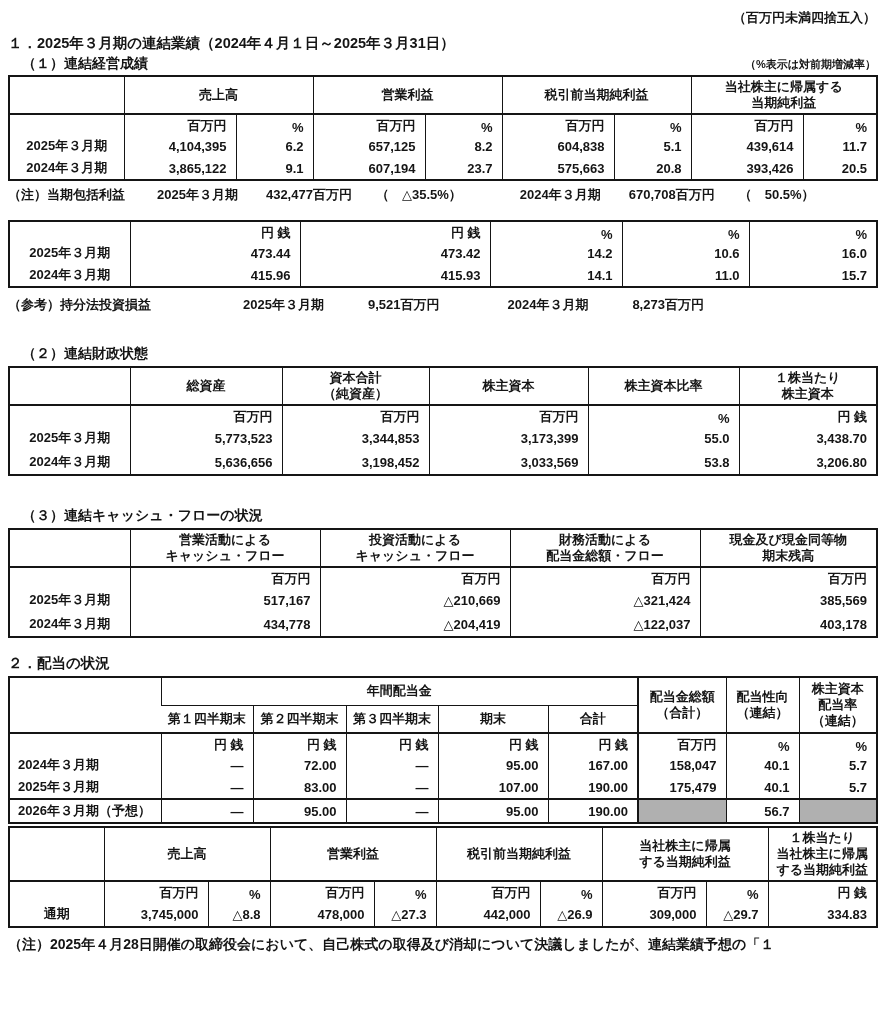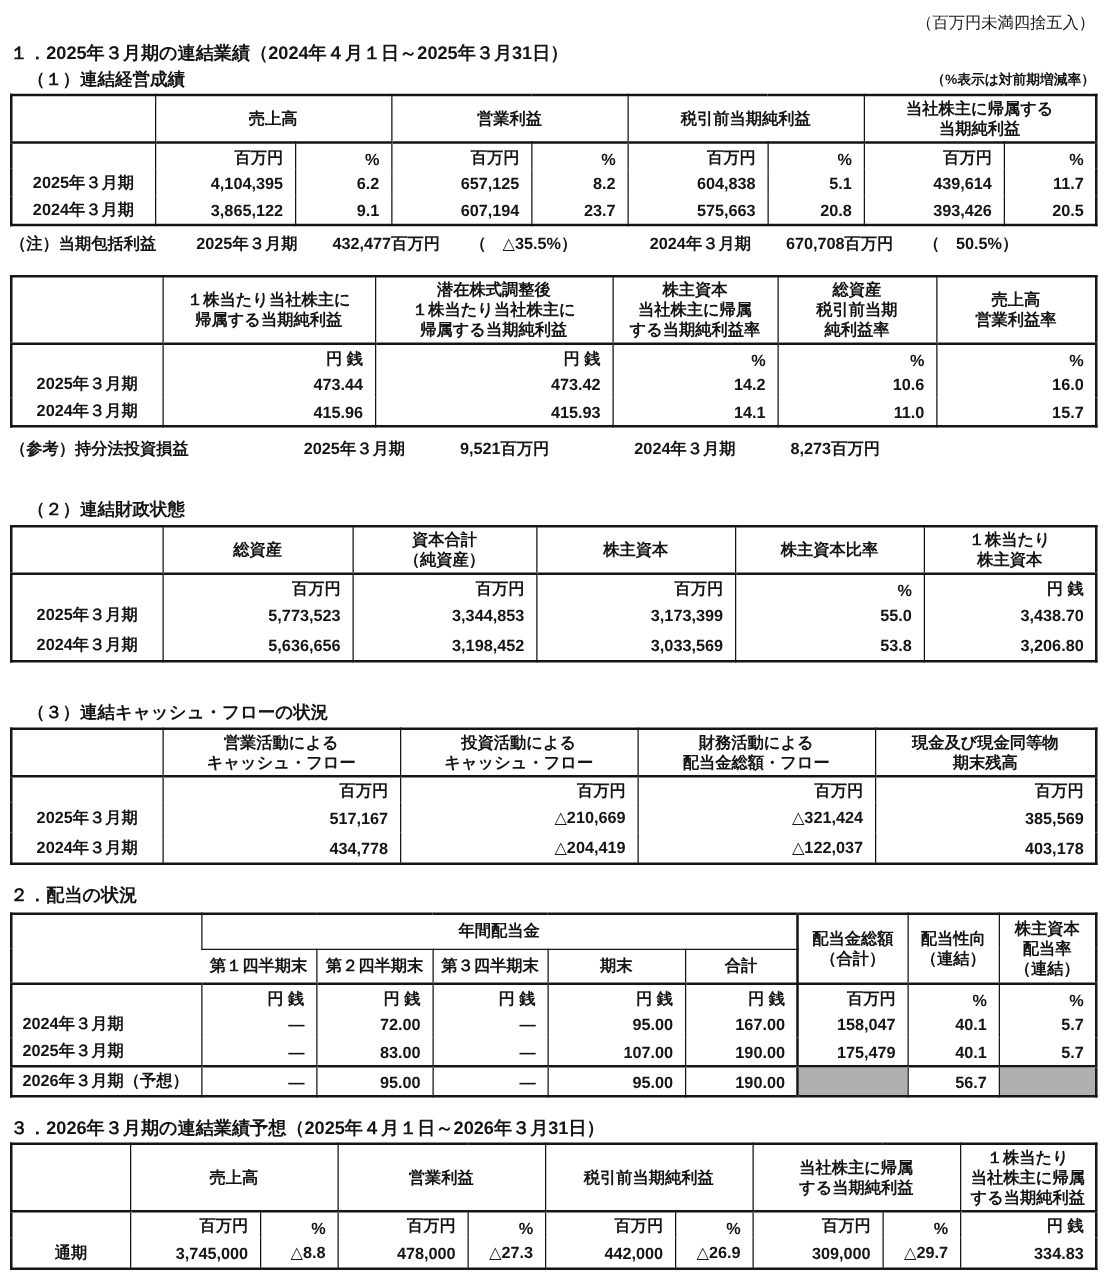--- a/index.html
+++ b/index.html
@@ -1,18 +1,18 @@
 <!DOCTYPE html>
 <html><head>
 <meta charset="utf-8">
 <style>
   html,body{margin:0;padding:0;background:#fff;}
   body{width:884px;font-family:"Liberation Sans","DejaVu Sans",sans-serif;color:#151515;}
   .page{width:884px;height:1024px;box-sizing:border-box;padding:10px 8px 0 8px;background:#fff;overflow:hidden;}
-  .right-note{text-align:right;font-size:13px;font-weight:normal;line-height:15px;}
+  .right-note{text-align:right;font-size:13px;font-weight:bold;line-height:15px;}
   .h1{font-size:14.5px;font-weight:bold;margin-top:9px;line-height:18px;}
   .subrow{display:flex;justify-content:space-between;align-items:flex-end;margin-top:3px;}
   .h2{font-size:14px;font-weight:bold;padding-left:14px;line-height:17px;}
   .pctnote{font-size:11px;font-weight:bold;line-height:15px;}
   table{border-collapse:collapse;table-layout:fixed;width:868px;border:2px solid #151515;}
   td{font-size:13px;font-weight:bold;padding:0 9px 0 2px;border-left:1px solid #151515;overflow:hidden;white-space:pre-line;vertical-align:middle;}
   td:first-child{border-left:none;}
   td.h{text-align:center;border-bottom:2px solid #151515;padding:2px 2px;line-height:16px;}
   td.u{text-align:right;height:20px;vertical-align:bottom;}
   td.n{text-align:right;height:22px;}
@@ -109,36 +109,20 @@
   <table class="m16">
     <colgroup>
         <col style="width:121px">
         <col style="width:170px">
         <col style="width:190px">
         <col style="width:132px">
         <col style="width:127px">
         <col style="width:128px">
       </colgroup>
     <tbody>
-        <tr>
-      <td class="h"></td>
-      <td class="h">１株当たり当社株主に
-帰属する当期純利益</td>
-      <td class="h">潜在株式調整後
-１株当たり当社株主に
-帰属する当期純利益</td>
-      <td class="h">株主資本
-当社株主に帰属
-する当期純利益率</td>
-      <td class="h">総資産
-税引前当期
-純利益率</td>
-      <td class="h">売上高
-営業利益率</td>
-    </tr>
     <tr>
       <td class="u"></td>
       <td class="u">円 銭</td>
       <td class="u">円 銭</td>
       <td class="u">%</td>
       <td class="u">%</td>
       <td class="u">%</td>
     </tr>
     <tr>
       <td class="lbl">2025年３月期</td>
@@ -331,21 +315,20 @@
       <td class="n">―</td>
       <td class="n">95.00</td>
       <td class="n">190.00</td>
       <td class="n gray bl2"></td>
       <td class="n">56.7</td>
       <td class="n gray"></td>
     </tr>
   </tbody>
     </table>
 
-  <div class="h1-plain m20">３．2026年３月期の連結業績予想（2025年４月１日～2026年３月31日）</div>
 
   <table class="m2">
     <colgroup>
         <col style="width:95px">
         <col style="width:104px">
         <col style="width:62px">
         <col style="width:104px">
         <col style="width:62px">
         <col style="width:104px">
         <col style="width:62px">

